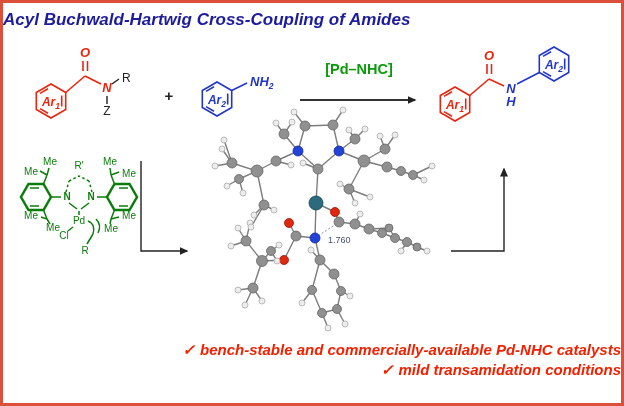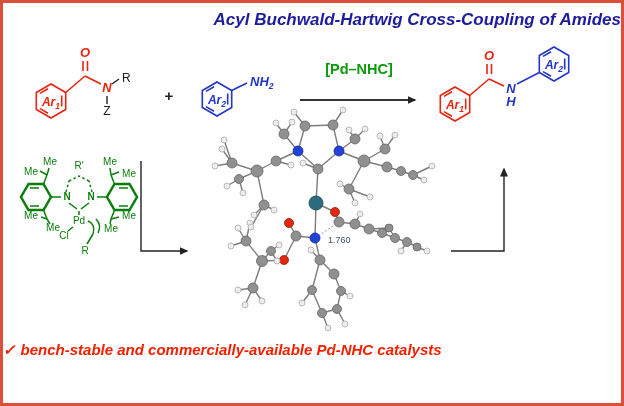--- a/index.html
+++ b/index.html
@@ -2,25 +2,25 @@
 <html><head>
 <meta charset="utf-8">
 <style>
   html,body{margin:0;padding:0;background:#fff;}
   .frame{
     position:relative;width:624px;height:406px;background:#ffffff;
     border:3px solid #dc4f3a;box-sizing:border-box;overflow:hidden;
     font-family:"Liberation Sans",sans-serif;
   }
   .title{
-    position:absolute;top:7px;left:0;right:0;text-align:right;
+    position:absolute;top:7px;left:0;right:0;text-align:left;
     font-style:italic;font-weight:bold;font-size:17px;color:#1c1c9c;
   }
   .bullets{
-    position:absolute;top:337px;left:0;right:0;text-align:left;
+    position:absolute;top:337px;left:0;right:0;text-align:right;
     color:#f32000;font-style:italic;font-weight:bold;font-size:15px;line-height:19.5px;
   }
   .bullets .check{margin-right:5px;}
   svg.scheme{position:absolute;left:0;top:0;}
   text{font-family:"Liberation Sans",sans-serif;}
   .red-s{stroke:#e8250f;stroke-width:1.6;fill:none;}
   .blue-s{stroke:#2236c8;stroke-width:1.6;fill:none;}
   .green-s{stroke:#0b7d0b;stroke-width:1.5;fill:none;}
   .green-bold{stroke:#0b7d0b;stroke-width:2.5;fill:none;}
   .black-s{stroke:#222;stroke-width:1.4;fill:none;}
@@ -319,15 +319,16 @@
         <circle cx="367" cy="194" r="3" fill="#ededed" stroke="#ababab" stroke-width="0.8"></circle>
         <circle cx="429" cy="163" r="3" fill="#ededed" stroke="#ababab" stroke-width="0.8"></circle>
         <circle cx="300" cy="160" r="3" fill="#ededed" stroke="#ababab" stroke-width="0.8"></circle>
         <circle cx="398" cy="248" r="3" fill="#ededed" stroke="#ababab" stroke-width="0.8"></circle>
       </g>
     <text x="325" y="240" font-size="9" fill="#44506e">1.760</text>
   </svg>
 
   <div class="bullets">
     <div><span class="check">✓</span><span>bench-stable and commercially-available Pd-NHC catalysts</span></div>
+    <div><span class="check">✓</span><span>mild transamidation conditions</span></div>
   </div>
 
 </div>
 
 </body></html>

